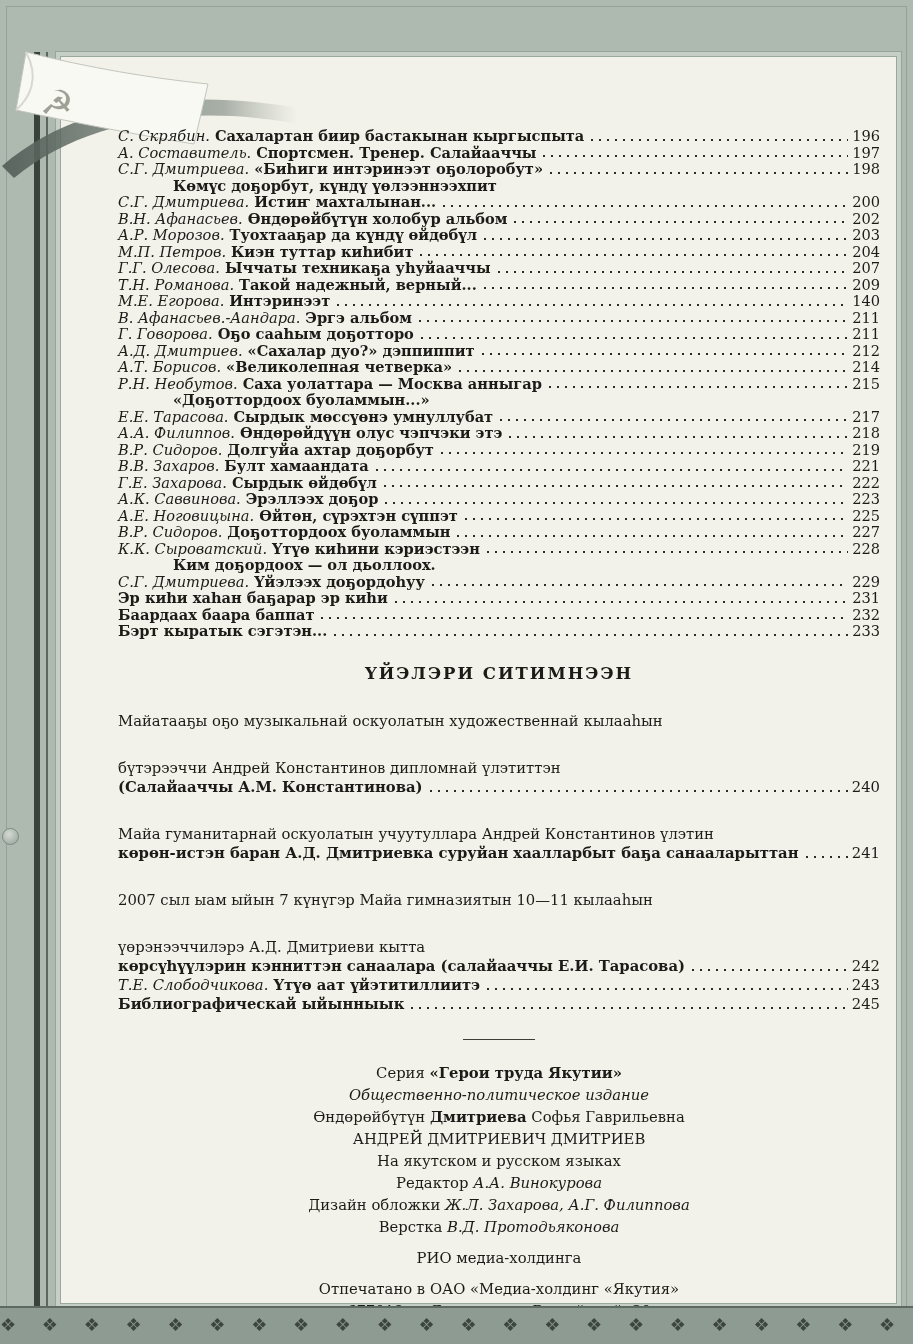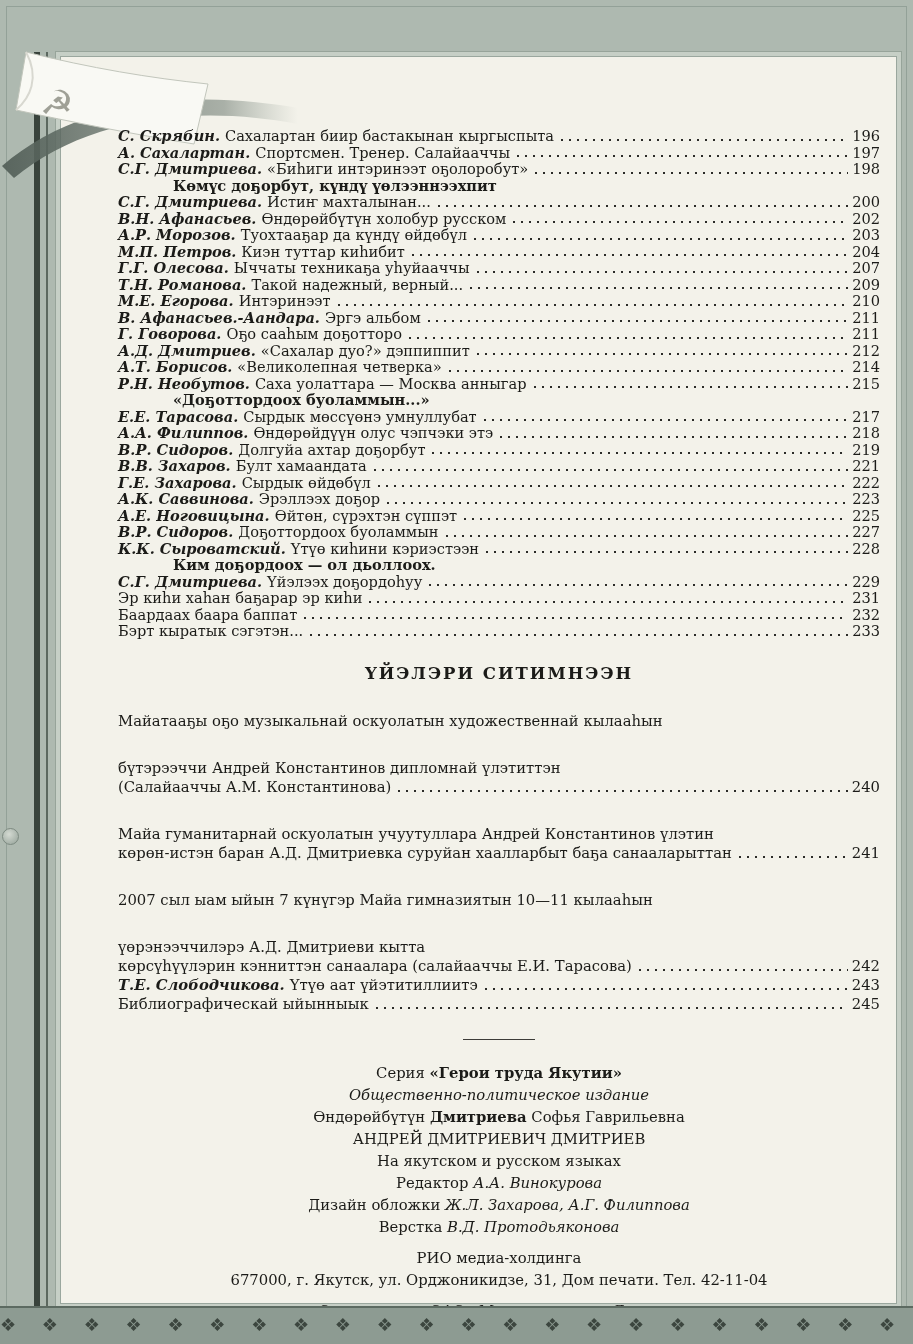--- a/index.html
+++ b/index.html
@@ -19,22 +19,22 @@
   .punch{position:absolute;left:2px;top:828px;width:15px;height:15px;border-radius:50%;
     background:radial-gradient(circle at 40% 35%,#d4dad2,#94a198);border:1px solid #7d8a81;}
   .flag{position:absolute;left:0;top:38px;width:300px;height:150px;}
 
   .content{position:absolute;left:118px;top:128px;width:762px;}
 
   
   .toc{font-size:14.6px;line-height:16.5px;}
   .toc-heading{font-weight:bold;padding-left:55px;}
   .toc-entry{display:flex;align-items:baseline;}
-  .toc-entry .author{font-style:italic;margin-right:5px;white-space:nowrap;font-weight:bold;}
-  .toc-entry .title{white-space:nowrap;}
+  .toc-entry .author{font-style:italic;margin-right:5px;white-space:nowrap;}
+  .toc-entry .title{white-space:nowrap;font-weight:bold;}
   .toc-entry .leader{
     flex:1 1 auto;min-width:14px;height:1em;align-self:flex-end;margin:0 4px;
     background-image:radial-gradient(circle,#2b2b28 1.2px,rgba(0,0,0,0) 1.45px);
     background-size:8px 4px;background-repeat:repeat-x;background-position:0 calc(100% - 3px);
   }
   .toc-entry .pg{flex:0 0 auto;white-space:nowrap;}
 
   .big-heading{
     text-align:center;font-size:16.5px;font-weight:bold;letter-spacing:2px;
     margin:24px 0 22px 0;
@@ -86,21 +86,21 @@
   <div class="content">
     <div class="toc" id="toc">
   <div class="toc-entry">
     <span class="author">С. Скрябин.</span>
     <span class="title">Сахалартан биир бастакынан кыргыспыта</span>
     <span class="leader"></span>
     <span class="pg">196</span>
   </div>
 
   <div class="toc-entry">
-    <span class="author">А. Сахалартан.</span>
+    <span class="author">А. Составитель.</span>
     <span class="title">Спортсмен. Тренер. Салайааччы</span>
     <span class="leader"></span>
     <span class="pg">197</span>
   </div>
 
   <div class="toc-entry">
     <span class="author">С.Г. Дмитриева.</span>
     <span class="title">«Биһиги интэринээт оҕолоробут»</span>
     <span class="leader"></span>
     <span class="pg">198</span>
@@ -110,21 +110,21 @@
 
   <div class="toc-entry">
     <span class="author">С.Г. Дмитриева.</span>
     <span class="title">Истиҥ махталынан...</span>
     <span class="leader"></span>
     <span class="pg">200</span>
   </div>
 
   <div class="toc-entry">
     <span class="author">В.Н. Афанасьев.</span>
-    <span class="title">Өндөрөйбүтүн холобур русском</span>
+    <span class="title">Өндөрөйбүтүн холобур альбом</span>
     <span class="leader"></span>
     <span class="pg">202</span>
   </div>
 
   <div class="toc-entry">
     <span class="author">А.Р. Морозов.</span>
     <span class="title">Туохтааҕар да күндү өйдөбүл</span>
     <span class="leader"></span>
     <span class="pg">203</span>
   </div>
@@ -148,21 +148,21 @@
     <span class="author">Т.Н. Романова.</span>
     <span class="title">Такой надежный, верный...</span>
     <span class="leader"></span>
     <span class="pg">209</span>
   </div>
 
   <div class="toc-entry">
     <span class="author">М.Е. Егорова.</span>
     <span class="title">Интэринээт</span>
     <span class="leader"></span>
-    <span class="pg">210</span>
+    <span class="pg">140</span>
   </div>
 
   <div class="toc-entry">
     <span class="author">В. Афанасьев.-Аандара.</span>
     <span class="title">Эргэ альбом</span>
     <span class="leader"></span>
     <span class="pg">211</span>
   </div>
 
   <div class="toc-entry">
@@ -348,21 +348,20 @@
       <p class="g"><span>Өндөрөйбүтүн</span> <span class="b">Дмитриева</span> <span>Софья Гаврильевна</span></p>
       <p class="g">АНДРЕЙ ДМИТРИЕВИЧ ДМИТРИЕВ</p>
       <p class="g">На якутском и русском языках</p>
       <div class="g">
         <p><span>Редактор</span> <span class="i">А.А. Винокурова</span></p>
         <p><span>Дизайн обложки</span> <span class="i">Ж.Л. Захарова, А.Г. Филиппова</span></p>
         <p><span>Верстка</span> <span class="i">В.Д. Протодьяконова</span></p>
       </div>
       <div class="g">
         <p>РИО медиа-холдинга</p>
-        <p>677000, г. Якутск, ул. Орджоникидзе, 31, Дом печати. Тел. 42-11-04</p>
       </div>
       <div class="g">
         <p>Отпечатано в ОАО «Медиа-холдинг «Якутия»</p>
         <p>677018, г. Якутск, пер. Вилюйский, 20</p>
       </div>
     </div>
   </div>
 
   <div class="ornament" id="ornament">❖ ❖ ❖ ❖ ❖ ❖ ❖ ❖ ❖ ❖ ❖ ❖ ❖ ❖ ❖ ❖ ❖ ❖ ❖ ❖ ❖ ❖ ❖ ❖ ❖ ❖ ❖ ❖ ❖ ❖ ❖ ❖ ❖ ❖ ❖ ❖ ❖ ❖ ❖ ❖ ❖ ❖ ❖ ❖ ❖ ❖ ❖ ❖</div>
 </div>

